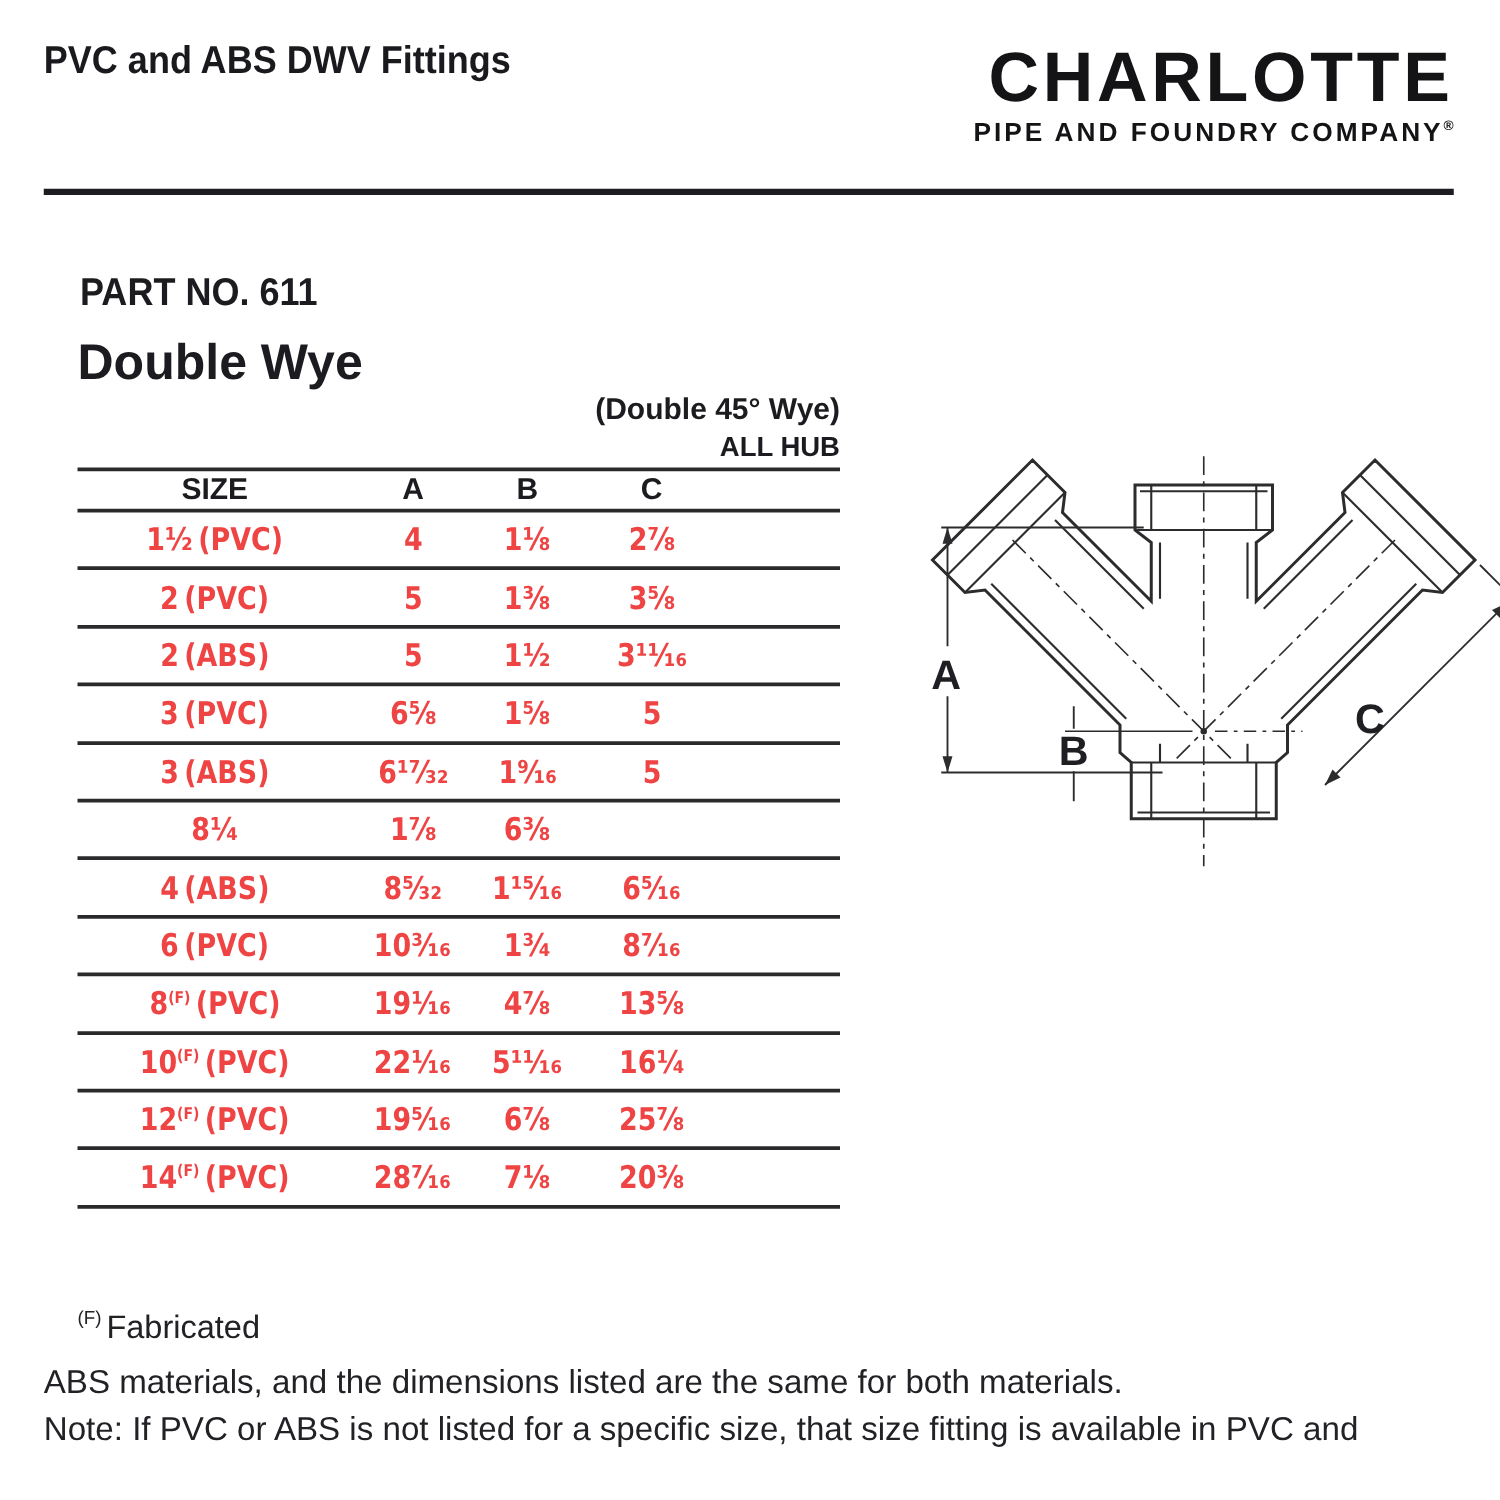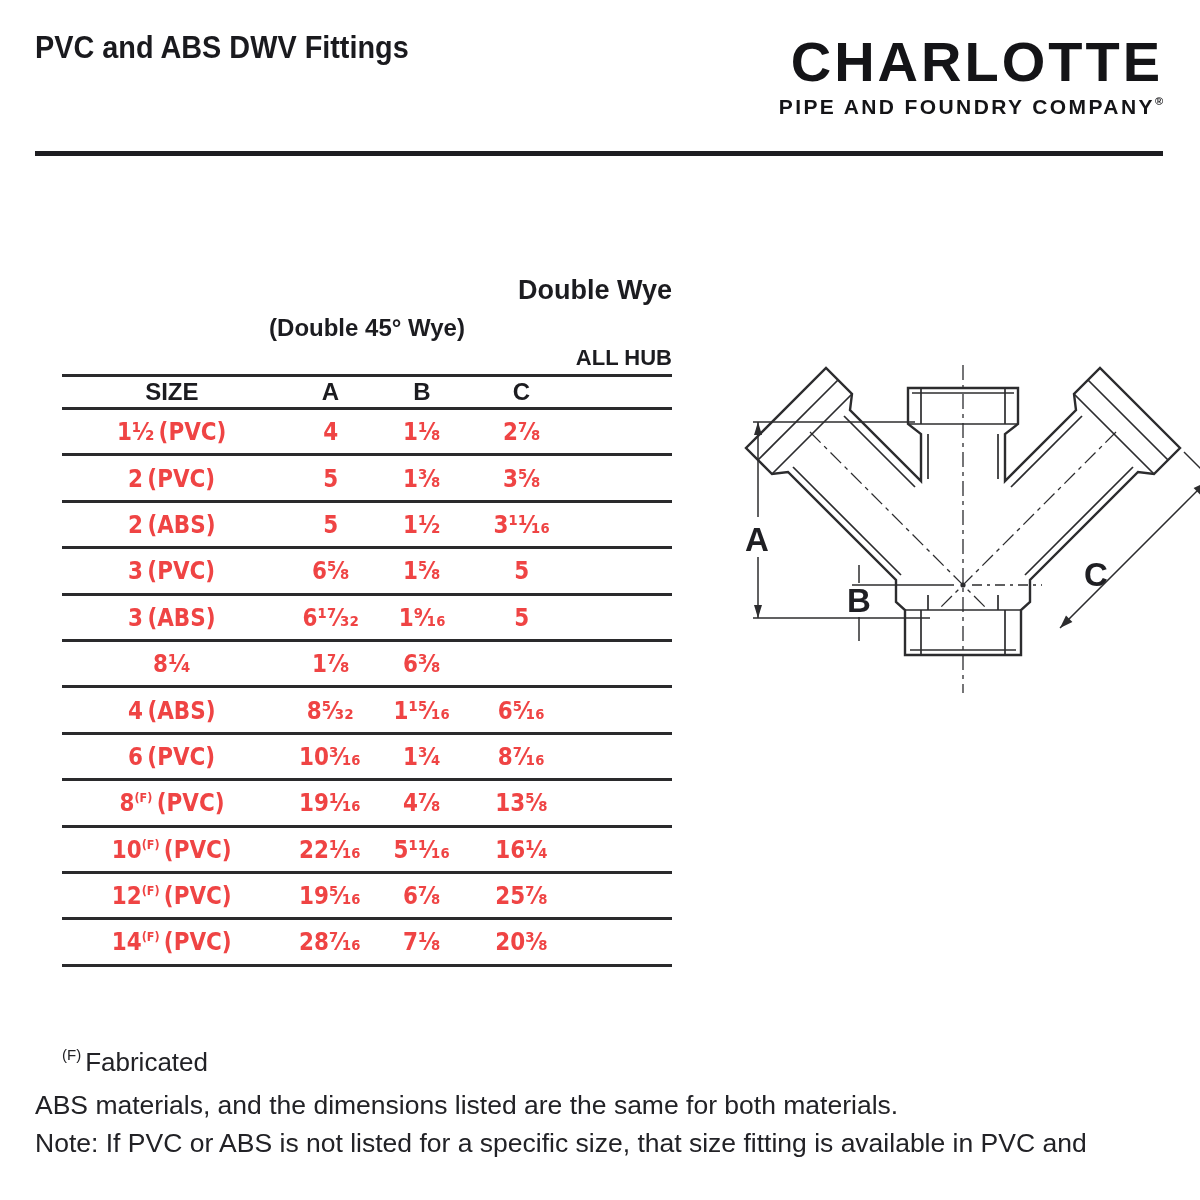--- a/index.html
+++ b/index.html
@@ -13,22 +13,22 @@
   .logo { position:absolute; right:37px; top:34px; text-align:right; color:#141417; }
   .logo-main { font-size:56px; font-weight:bold; letter-spacing:3px; line-height:1.0; }
   .logo-sub { font-size:21px; font-weight:bold; letter-spacing:2.4px; margin-top:5px; }
   .reg { font-size:11px; vertical-align:9px; letter-spacing:0; }
 
   .rule { position:absolute; left:35px; top:151px; width:1128px; height:5px; background:#1d1d21; }
 
   .partno { position:absolute; left:64px; top:216px; font-size:31px; font-weight:bold; }
 
   .tbl { position:absolute; left:62px; top:270px; width:610px; }
-  .pname { text-align:right; font-size:27px; font-weight:bold; height:42px; line-height:40px; }
-  .psub  { text-align:center; font-size:24px; font-weight:bold; height:33px; line-height:31px; }
+  .pname { text-align:left; font-size:40px; font-weight:bold; height:42px; line-height:40px; }
+  .psub  { text-align:right; font-size:24px; font-weight:bold; height:33px; line-height:31px; }
   .pconf { text-align:right; font-size:22px; font-weight:bold; height:29px; line-height:26px; }
   .grid5 { display:grid; grid-template-columns:36% 16% 14% 18.6% 1fr; align-items:center; box-sizing:border-box; }
   .thead { border-top:3px solid #2a2a2c; border-bottom:3px solid #2a2a2c; height:36px;
            font-size:24px; font-weight:bold; }
   .trow  { border-bottom:3px solid #2a2a2c; height:46.4px;
            font-family:"DejaVu Sans","Liberation Sans",sans-serif; font-size:25px; font-weight:bold; color:#ef4444; }
   .cell { text-align:center; overflow:visible; }
   .cx { display:inline-block; transform:scaleX(0.86); transform-origin:center; white-space:nowrap; }
   .fsup { font-size:13px; vertical-align:9px; }
   .mat { margin-left:5px; }
@@ -49,20 +49,23 @@
     <span class="cond">PVC and ABS DWV Fittings</span>
   </div>
 
   <div class="logo">
     <div class="logo-main">CHARLOTTE</div>
     <div class="logo-sub"><span>PIPE AND FOUNDRY COMPANY</span><span class="reg">®</span></div>
   </div>
 
   <div class="rule"></div>
 
+  <div class="partno">
+    <span class="cond">PART NO. 611</span>
+  </div>
 
   <div class="tbl">
     <div class="pname">Double Wye</div>
     <div class="psub">(Double 45° Wye)</div>
     <div class="pconf">ALL HUB</div>
 
     <div class="thead grid5">
       <div class="cell">SIZE</div>
       <div class="cell">A</div>
       <div class="cell">B</div>

